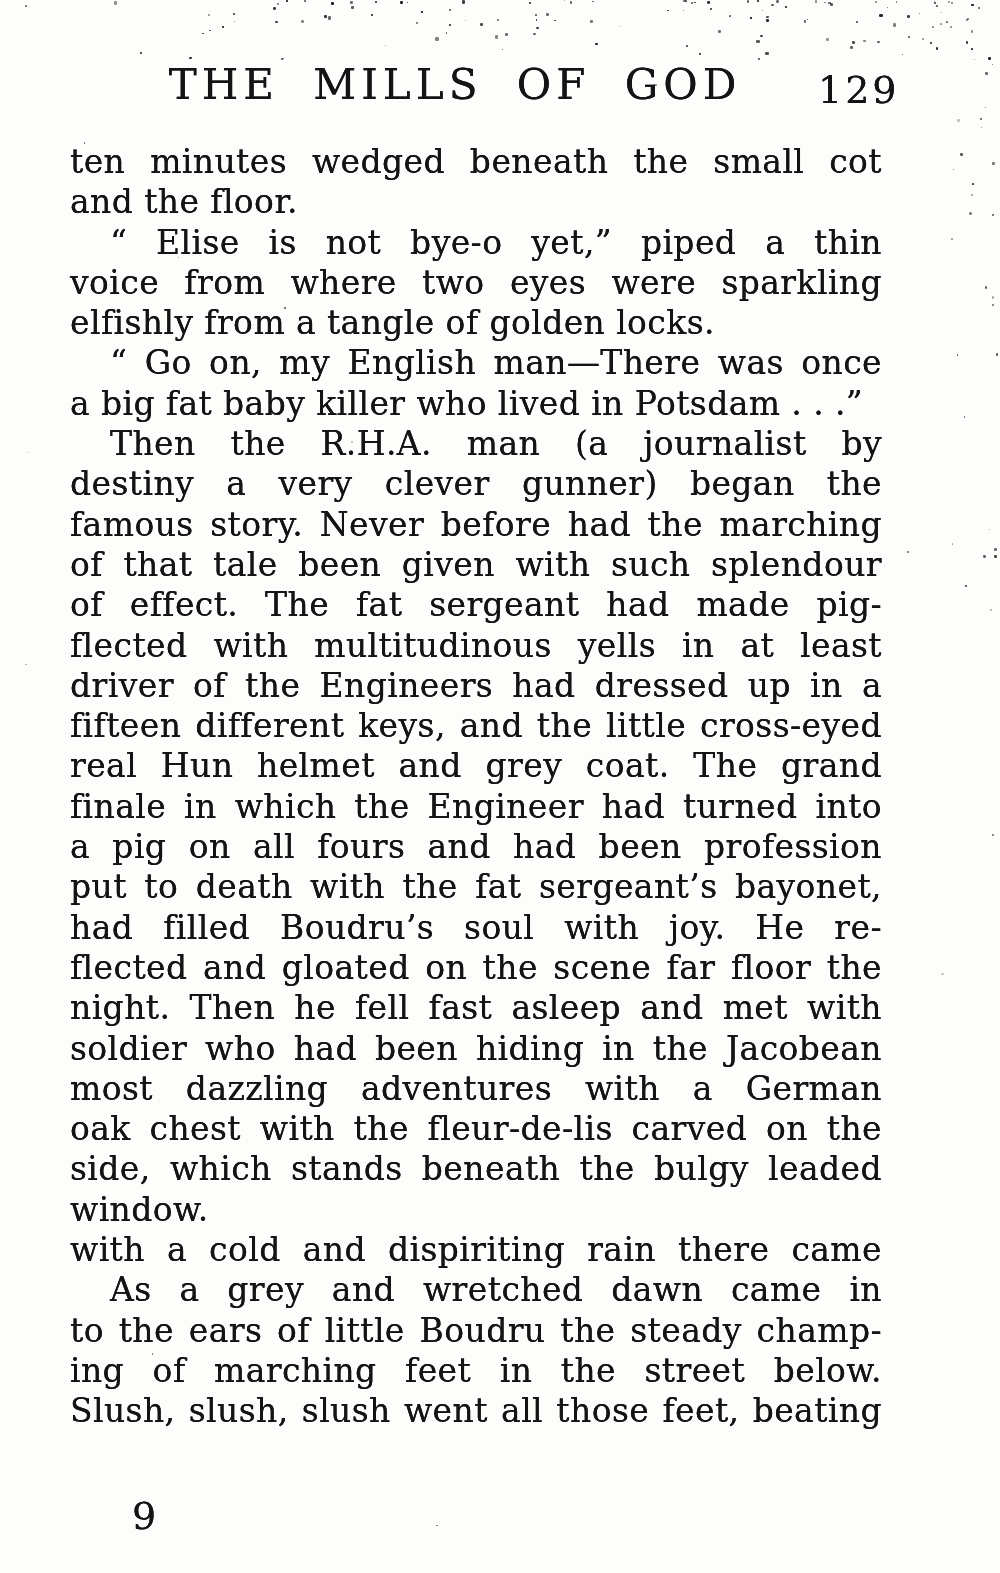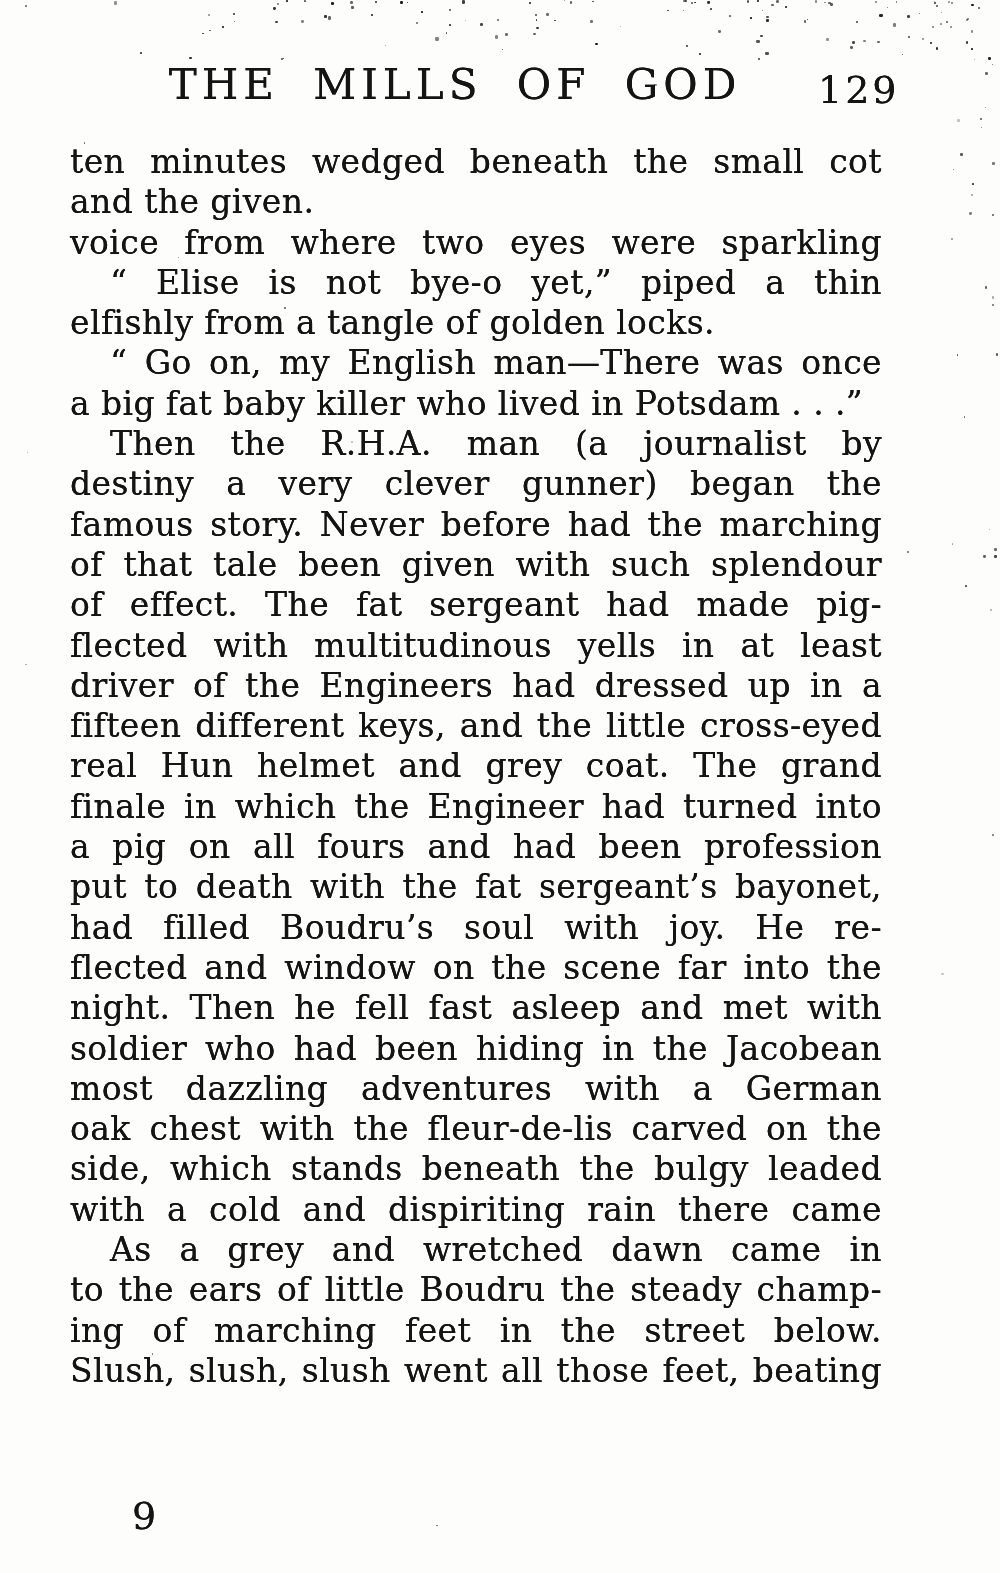--- a/index.html
+++ b/index.html
@@ -227,45 +227,46 @@
       <i style="left: 350.978px; top: 440.592px; width: 2.50946px; height: 2.50946px; opacity: 0.311697;"></i>
     </div>
 
   <div class="header">
     <span class="title">THE MILLS OF GOD</span>
     <span class="pagenum">129</span>
   </div>
 
   <div class="bodytext">
     <div class="line">ten minutes wedged beneath the small cot</div>
-    <div class="line last">and the given.</div>
+    <div class="line last">and the floor.</div>
+    <div class="line ind">“ Elise is not bye-o yet,” piped a thin</div>
     <div class="line">voice from where two eyes were sparkling</div>
-    <div class="line ind">“ Elise is not bye-o yet,” piped a thin</div>
     <div class="line last">elfishly from a tangle of golden locks.</div>
     <div class="line ind">“ Go on, my English man—There was once</div>
     <div class="line last">a big fat baby killer who lived in Potsdam . . .”</div>
     <div class="line ind">Then the R.H.A. man (a journalist by</div>
     <div class="line">destiny a very clever gunner) began the</div>
     <div class="line">famous story.  Never before had the marching</div>
     <div class="line">of that tale been given with such splendour</div>
     <div class="line">of effect.  The fat sergeant had made pig-</div>
     <div class="line">flected with multitudinous yells in at least</div>
     <div class="line">driver of the Engineers had dressed up in a</div>
     <div class="line">fifteen different keys, and the little cross-eyed</div>
     <div class="line">real Hun helmet and grey coat.  The grand</div>
     <div class="line">finale in which the Engineer had turned into</div>
     <div class="line">a pig on all fours and had been profession</div>
     <div class="line">put to death with the fat sergeant’s bayonet,</div>
     <div class="line">had filled Boudru’s soul with joy.  He re-</div>
-    <div class="line">flected and window on the scene far into the</div>
+    <div class="line">flected and gloated on the scene far floor the</div>
     <div class="line">night.  Then he fell fast asleep and met with</div>
     <div class="line">soldier who had been hiding in the Jacobean</div>
     <div class="line">most dazzling adventures with a German</div>
     <div class="line">oak chest with the fleur-de-lis carved on the</div>
     <div class="line">side, which stands beneath the bulgy leaded</div>
+    <div class="line last">window.</div>
     <div class="line">with a cold and dispiriting rain there came</div>
     <div class="line ind">As a grey and wretched dawn came in</div>
     <div class="line">to the ears of little Boudru the steady champ-</div>
     <div class="line">ing of marching feet in the street below.</div>
     <div class="line">Slush, slush, slush went all those feet, beating</div>
   </div>
 
   <div class="footer-mark">9</div>
 
 </div>

